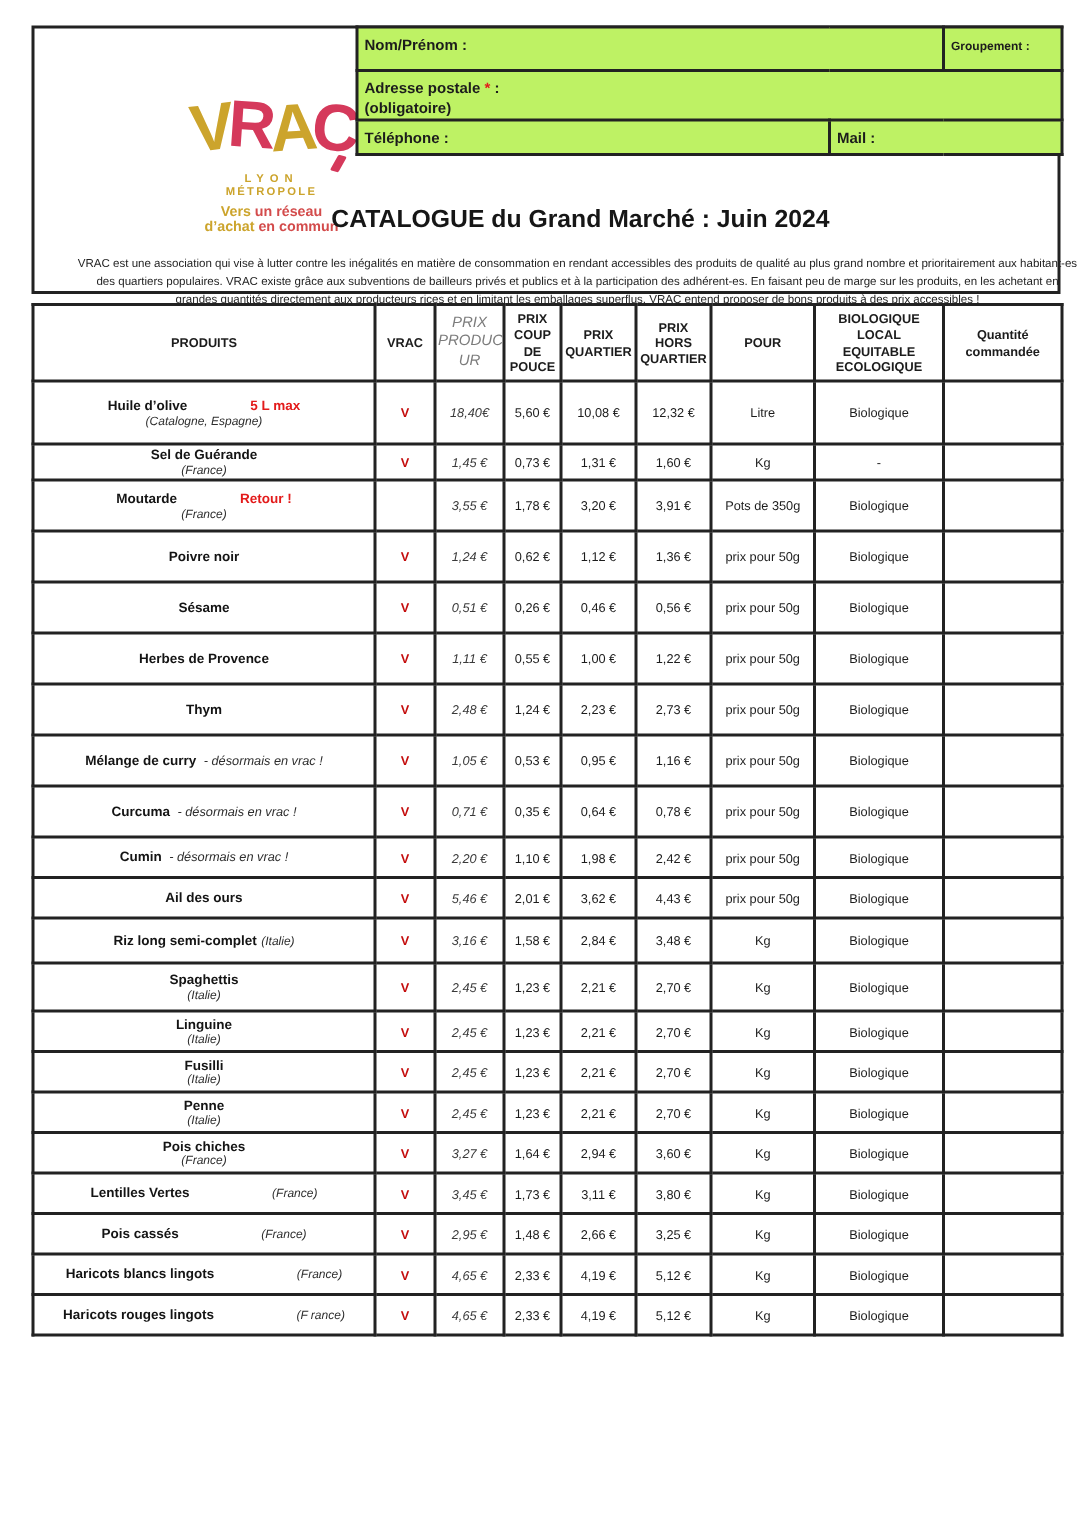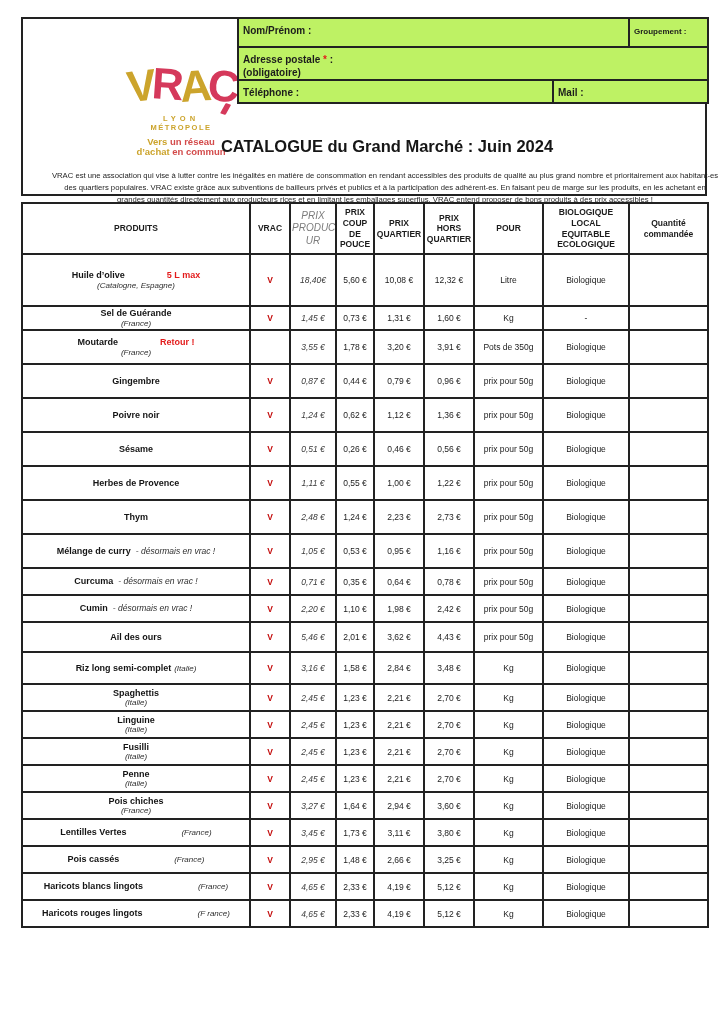--- a/index.html
+++ b/index.html
@@ -55,21 +55,21 @@
     border-collapse:collapse; table-layout:fixed;
   }
   .cat-table th, .cat-table td {
     border:2px solid var(--border,#222); overflow:hidden; background:#fff;
   }
   .cat-table thead tr { height:51px; }
   .cat-table th { font-size:8.5px; font-weight:bold; text-align:center; vertical-align:middle; padding:1px; line-height:1.25; }
   th.h-producer { font-weight:normal; font-style:italic; font-size:10px; color:#7c7c7c; white-space:pre-line; }
   th.h-bio { white-space:pre-line; }
   .cat-table tbody tr { height:34px; }
-  .cat-table tbody tr:nth-child(1)  { height:52px;margin-top:32px; }
+  .cat-table tbody tr:nth-child(1)  { height:42px;margin-top:32px; }
   .cat-table tbody tr:nth-child(2)  { height:20px; }
   .cat-table tbody tr:nth-child(10),
   .cat-table tbody tr:nth-child(11),
   .cat-table tbody tr:nth-child(n+14) { height:27px; }
   .cat-table tbody tr:nth-child(12) { height:30px; }
   .cat-table tbody tr:nth-child(13) { height:32px; }
   .cat-table tbody td { vertical-align:middle; font-size:8.5px; text-align:center; padding:1px 2px; }
   td.c-prod { text-align:left; padding-left:3px; line-height:1.2; }
   .pname { font-weight:bold; font-size:9px; color:#141414; }
   .note-red { color:var(--note-red,#e31b1b); font-weight:bold; font-size:9px; margin-left:42px; }
@@ -209,36 +209,20 @@
     <td class="c-price">1,78 €</td>
     <td class="c-price">3,20 €</td>
     <td class="c-price">3,91 €</td>
     <td class="c-pour">Pots de 350g</td>
     <td class="c-bio">Biologique</td>
     <td class="c-qty"></td>
   </tr>
         <tr>
     <td class="c-prod">
       <div class="pmain">
-        <span class="pname">Gingembre</span>
-      </div>
-
-    </td>
-    <td class="c-vrac">V</td>
-    <td class="c-pp">0,87 €</td>
-    <td class="c-price">0,44 €</td>
-    <td class="c-price">0,79 €</td>
-    <td class="c-price">0,96 €</td>
-    <td class="c-pour">prix pour 50g</td>
-    <td class="c-bio">Biologique</td>
-    <td class="c-qty"></td>
-  </tr>
-        <tr>
-    <td class="c-prod">
-      <div class="pmain">
         <span class="pname">Poivre noir</span>
       </div>
 
     </td>
     <td class="c-vrac">V</td>
     <td class="c-pp">1,24 €</td>
     <td class="c-price">0,62 €</td>
     <td class="c-price">1,12 €</td>
     <td class="c-price">1,36 €</td>
     <td class="c-pour">prix pour 50g</td>

